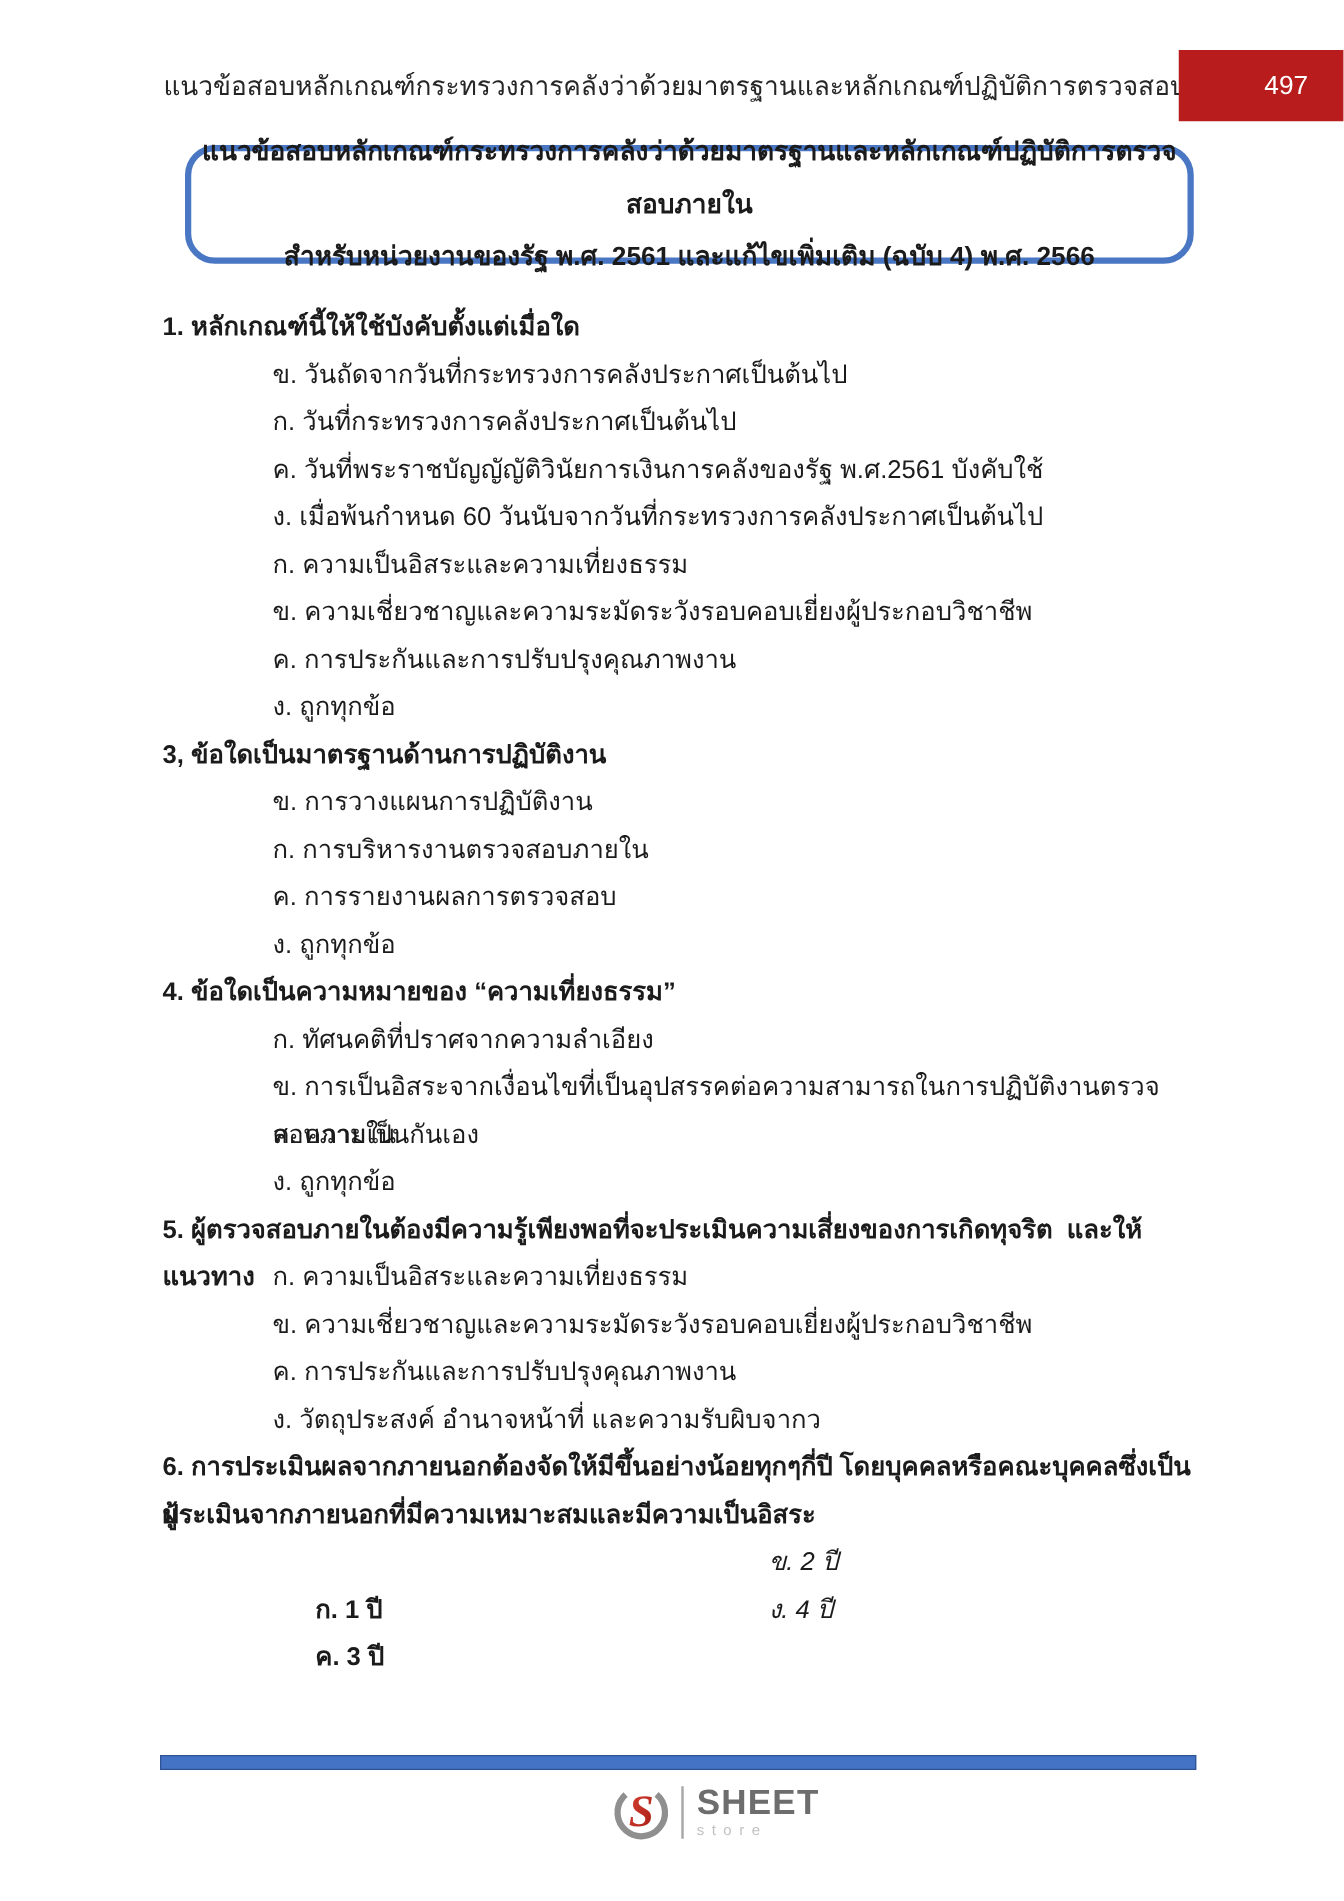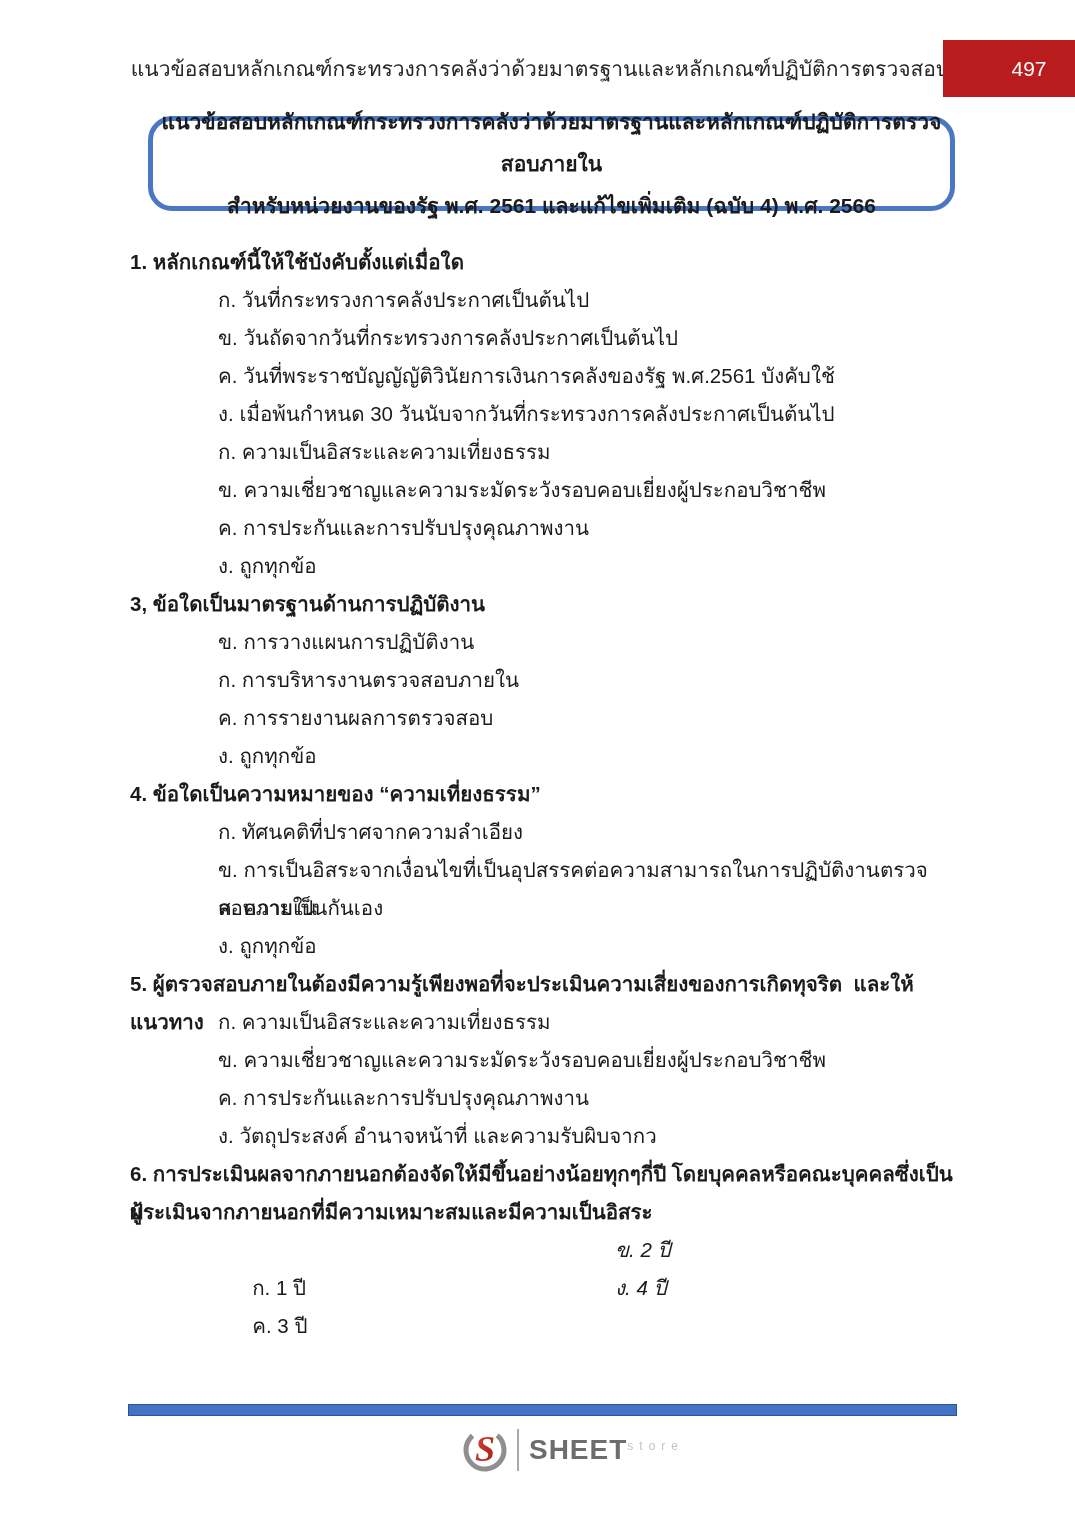--- a/index.html
+++ b/index.html
@@ -30,34 +30,34 @@
     background:#ffffff;
   }
   .content{
     position:absolute;top:243px;left:130px;width:832px;
     font-size:20.5px;
   }
   .line{height:38px;line-height:38px;white-space:pre-wrap;overflow:visible;}
   .q-head{font-weight:bold;}
   .opt{padding-left:88px;}
   .opt-row{position:relative;}
-  .opt-row .opt-left{padding-left:88px;}
+  .opt-row .opt-left{padding-left:88px;font-weight:bold;}
   .opt-row .opt-right{position:absolute;left:485px;top:0;font-style:italic;}
   .footer-bar{
     position:absolute;top:1404px;left:128px;width:827px;height:10px;
     background:#4472c4;border:1px solid #2f5496;box-sizing:content-box;
   }
   .footer-logo{
     position:absolute;top:1424px;left:0;width:1075px;height:52px;
     display:flex;align-items:center;justify-content:center;
     padding-left:70px;box-sizing:border-box;
   }
   .logo-icon{width:48px;height:48px;flex:0 0 auto;}
   .logo-divider{width:2px;height:42px;background:#a9a9a9;margin:0 10px 0 8px;}
-  .brand-text{display:flex;flex-direction:row;justify-content:center;}
+  .brand-text{display:flex;flex-direction:column;justify-content:center;}
   .brand-name{
     font-size:28px;font-weight:bold;color:#6d6d6d;
     letter-spacing:1px;line-height:26px;
   }
   .brand-sub{
     font-size:12px;color:#c2c2c2;letter-spacing:6px;line-height:14px;margin-top:2px;
   }
 </style>
 </head>
 <body>
@@ -71,24 +71,24 @@
   </div>
 
   <div class="title-box">
     <div>แนวข้อสอบหลักเกณฑ์กระทรวงการคลังว่าด้วยมาตรฐานและหลักเกณฑ์ปฏิบัติการตรวจสอบภายใน</div>
     <div>สำหรับหน่วยงานของรัฐ พ.ศ. 2561 และแก้ไขเพิ่มเติม (ฉบับ 4) พ.ศ. 2566</div>
   </div>
 
   <div class="content">
 
     <div class="line q-head">1. หลักเกณฑ์นี้ให้ใช้บังคับตั้งแต่เมื่อใด</div>
+    <div class="line opt">ข. วันถัดจากวันที่กระทรวงการคลังประกาศเป็นต้นไป</div>
     <div class="line opt">ก. วันที่กระทรวงการคลังประกาศเป็นต้นไป</div>
-    <div class="line opt">ข. วันถัดจากวันที่กระทรวงการคลังประกาศเป็นต้นไป</div>
     <div class="line opt">ค. วันที่พระราชบัญญัญัติวินัยการเงินการคลังของรัฐ พ.ศ.2561 บังคับใช้</div>
-    <div class="line opt">ง. เมื่อพ้นกำหนด 30 วันนับจากวันที่กระทรวงการคลังประกาศเป็นต้นไป</div>
+    <div class="line opt">ง. เมื่อพ้นกำหนด 60 วันนับจากวันที่กระทรวงการคลังประกาศเป็นต้นไป</div>
 
     <div class="line opt">ก. ความเป็นอิสระและความเที่ยงธรรม</div>
     <div class="line opt">ข. ความเชี่ยวชาญและความระมัดระวังรอบคอบเยี่ยงผู้ประกอบวิชาชีพ</div>
     <div class="line opt">ค. การประกันและการปรับปรุงคุณภาพงาน</div>
     <div class="line opt">ง. ถูกทุกข้อ</div>
 
     <div class="line q-head">3, ข้อใดเป็นมาตรฐานด้านการปฏิบัติงาน</div>
     <div class="line opt">ข. การวางแผนการปฏิบัติงาน</div>
     <div class="line opt">ก. การบริหารงานตรวจสอบภายใน</div>
     <div class="line opt">ค. การรายงานผลการตรวจสอบ</div>

